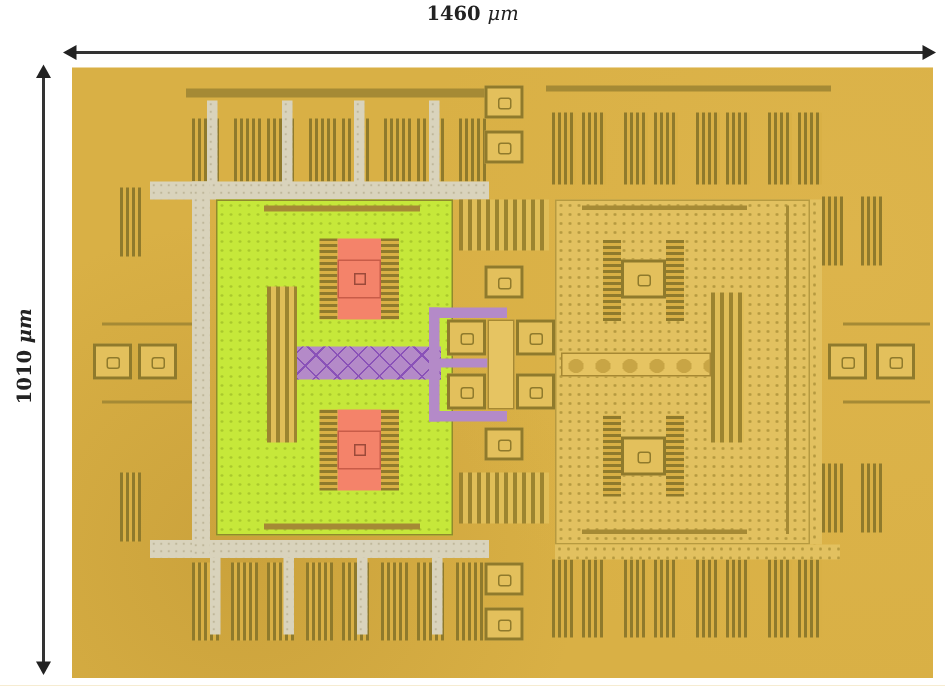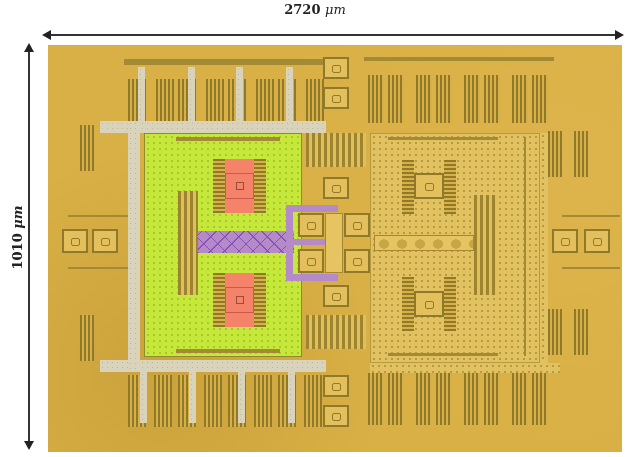--- a/index.html
+++ b/index.html
@@ -20,21 +20,21 @@
   .purple { background:#b48ac8; }
   .pad { background:#e3c05c; border:2px solid #8f7a2c; box-sizing:border-box; }
   .pad .via { position:absolute; left:50%; top:50%; width:7px; height:6px; margin:-3px 0 0 -4px; border:1.5px solid #8f7a2c; border-radius:2px; }
   .fingers { background: repeating-linear-gradient(90deg, #8f7a2c 0 2px, #d9b045 2px 4px); }
   .fingers-h { background: repeating-linear-gradient(0deg, #8f7a2c 0 2px, #d9b045 2px 4px); }
   .inter { background: repeating-linear-gradient(90deg, #9c8430 0 3px, #e0be58 3px 6px); }
 </style>
 </head>
 <body>
 
-<div class="abs dim-h-label"><span>2720</span> <i>μm</i></div>
+<div class="abs dim-h-label"><span>1460</span> <i>μm</i></div>
 <div class="abs line" style="left:48px; top:34px; width:570px; height:2px;"></div>
 <div class="abs" style="left:42px; top:30px; width:0; height:0; border-top:5px solid transparent; border-bottom:5px solid transparent; border-right:9px solid #222;"></div>
 <div class="abs" style="left:615px; top:30px; width:0; height:0; border-top:5px solid transparent; border-bottom:5px solid transparent; border-left:9px solid #222;"></div>
 
 <div class="abs line" style="left:28px; top:50px; width:2px; height:396px;"></div>
 <div class="abs" style="left:24px; top:43px; width:0; height:0; border-left:5px solid transparent; border-right:5px solid transparent; border-bottom:9px solid #222;"></div>
 <div class="abs" style="left:24px; top:441px; width:0; height:0; border-left:5px solid transparent; border-right:5px solid transparent; border-top:9px solid #222;"></div>
 <div class="abs dim-v-label"><span>1010</span> <i>μm</i></div>
 
 <div class="abs die">

